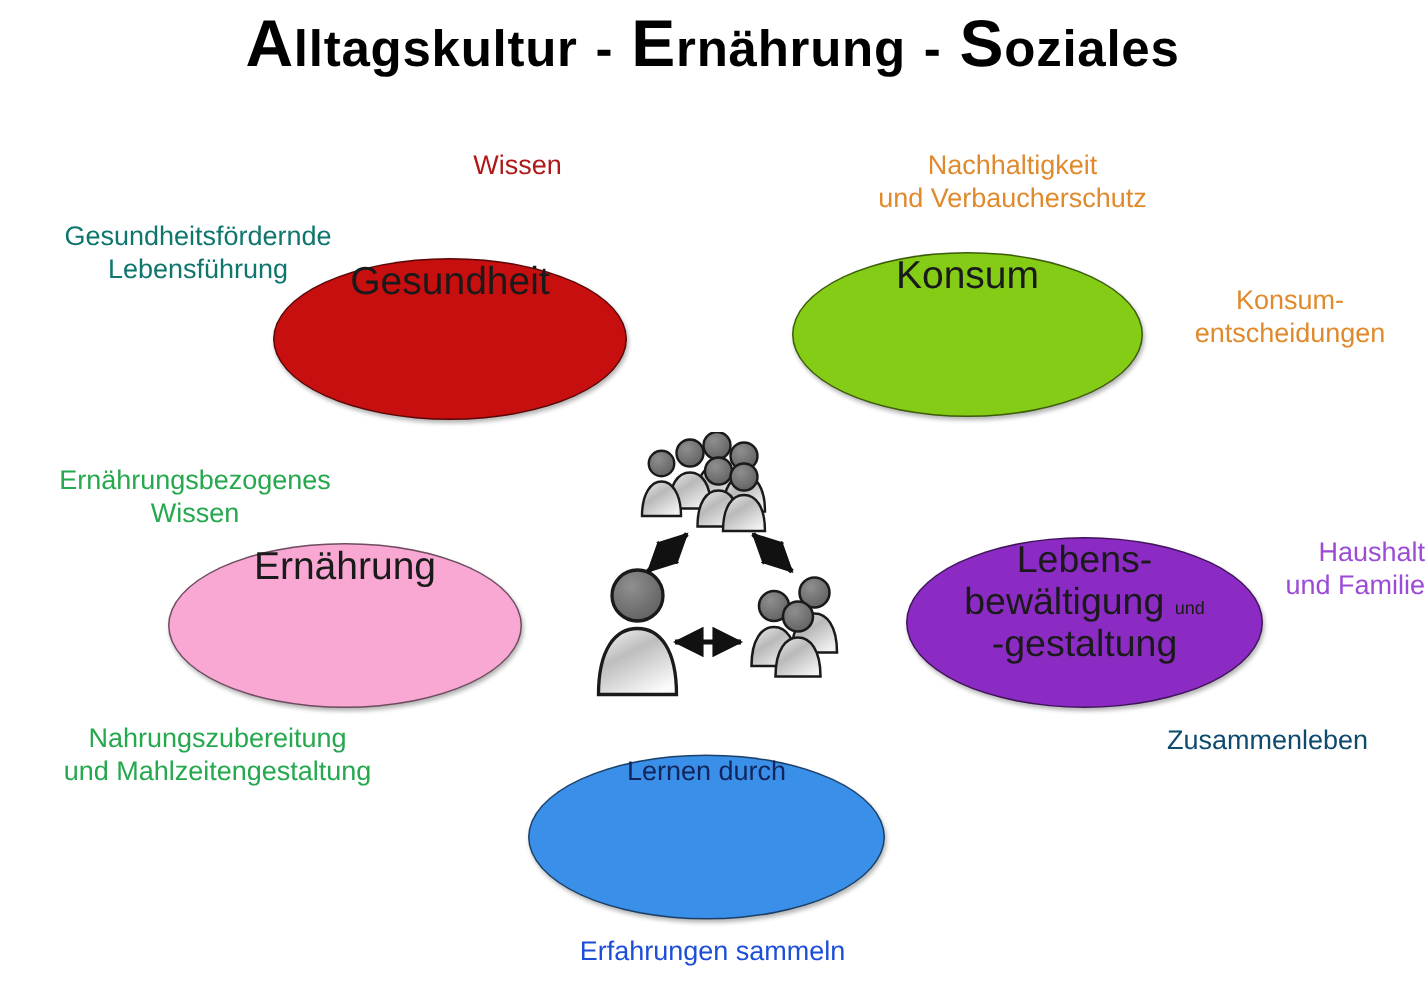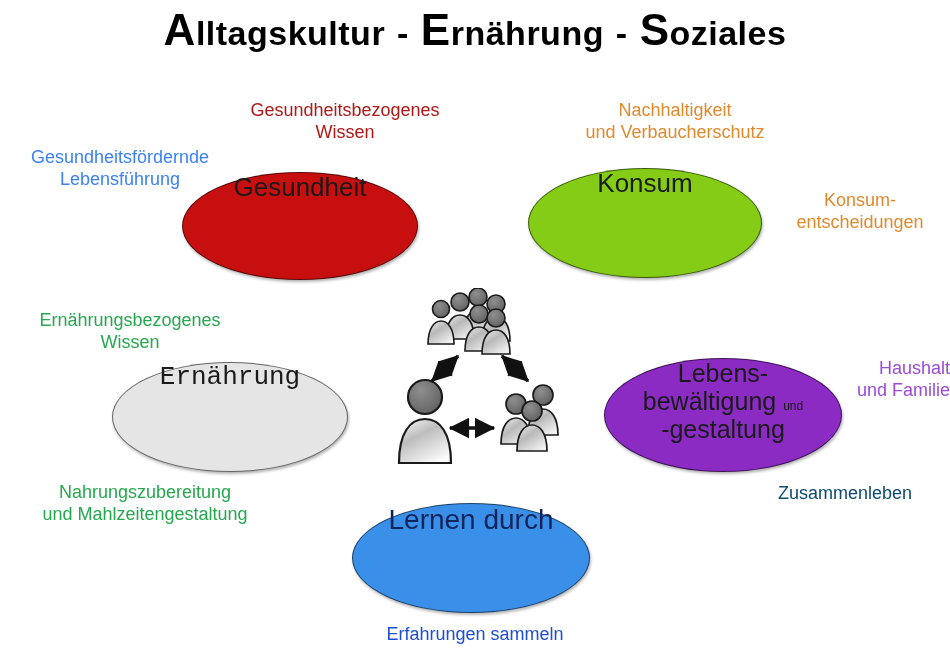--- a/index.html
+++ b/index.html
@@ -74,34 +74,34 @@
 
   #ell-lebens {
     left: 604px; top: 358px; width: 238px; height: 114px;
   }
   #ell-lebens .elabel { font-size: 25px; }
   #ell-lebens .small-und { font-size: 12px; }
 
   #ell-lernen {
     left: 352px; top: 503px; width: 238px; height: 110px;
   }
-  #ell-lernen .elabel { font-size: 28px; }
+  #ell-lernen .elabel { font-size: 18px; }
 
   
   .kw {
     position: absolute;
     font-size: 18px;
     line-height: 1.22;
     font-weight: normal;
     white-space: nowrap;
   }
   .kw.center { text-align: center; }
 
   #kw-gesundheitsbezogen { left: 190px; top: 100px; width: 310px; color: #B01818; }
-  #kw-gesundheitsfoerdernd { left: 0px; top: 147px; width: 240px; color: #3b82f6; }
+  #kw-gesundheitsfoerdernd { left: 12px; top: 147px; width: 240px; color: #0f766e; }
 
   #kw-nachhaltigkeit { left: 520px; top: 100px; width: 310px; color: #E08A2E; }
   #kw-konsumentscheidungen { left: 770px; top: 190px; width: 180px; color: #E08A2E; }
 
   #kw-ernaehrungsbezogen { left: 0px; top: 310px; width: 260px; color: #25A84E; }
   #kw-nahrungszubereitung { left: 0px; top: 482px; width: 290px; color: #25A84E; }
 
   #kw-haushalt { left: 790px; top: 358px; width: 160px; color: #9B4BD6; text-align: right; }
   #kw-zusammenleben { left: 740px; top: 483px; width: 210px; color: #0c4a6e; }
 
@@ -120,21 +120,20 @@
 </head>
 <body>
 
 <div id="canvas">
 
   <div id="title">
     <span class="cap">A</span><span>lltagskultur</span><span class="dash"> - </span><span class="cap">E</span><span>rnährung</span><span class="dash"> - </span><span class="cap">S</span><span>oziales</span>
   </div>
 
   <div class="kw center" id="kw-gesundheitsbezogen">
-    <div>Gesundheitsbezogenes</div>
     <div>Wissen</div>
   </div>
 
   <div class="kw center" id="kw-gesundheitsfoerdernd">
     <div>Gesundheitsfördernde</div>
     <div>Lebensführung</div>
   </div>
 
   <div class="kw center" id="kw-nachhaltigkeit">
     <div>Nachhaltigkeit</div>
@@ -170,21 +169,21 @@
   </div>
 
   <div class="ellipse" id="ell-gesundheit" style="background: rgb(200, 15, 15); color: rgb(26, 26, 26);">
     <span class="elabel">Gesundheit</span>
   </div>
 
   <div class="ellipse" id="ell-konsum" style="background: #84cc16; color: rgb(26, 26, 26);">
     <span class="elabel">Konsum</span>
   </div>
 
-  <div class="ellipse" id="ell-ernaehrung" style="background: #e5e5e5; color: rgb(26, 26, 26); font-family: Liberation Mono, monospace;">
+  <div class="ellipse" id="ell-ernaehrung" style="background: #f9a8d4; color: rgb(26, 26, 26);">
     <span class="elabel">Ernährung</span>
   </div>
 
   <div class="ellipse" id="ell-lebens" style="background: rgb(139, 43, 196); color: rgb(26, 26, 26);">
     <span class="elabel">
       <span>Lebens-</span><br>
       <span>bewältigung</span>
       <span class="small-und">und</span><br>
       <span>-gestaltung</span>
     </span>

